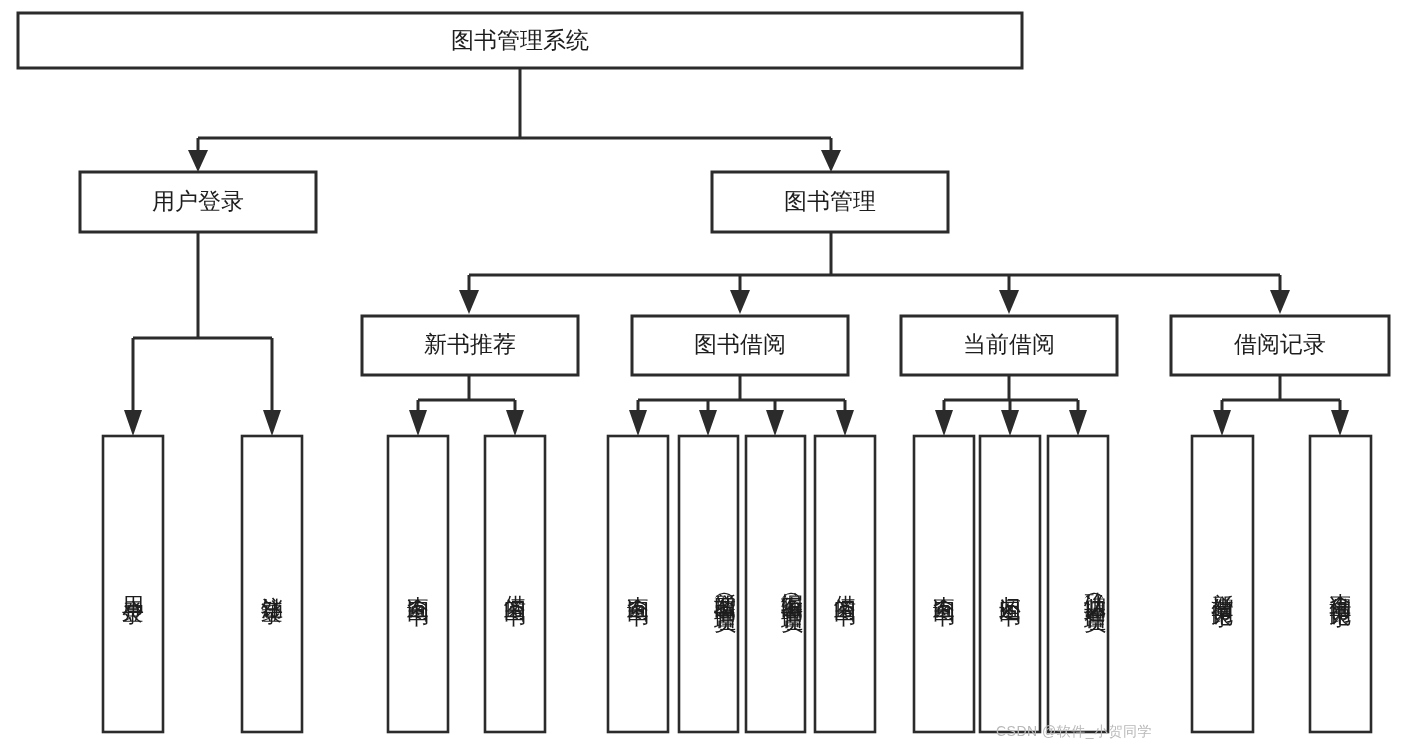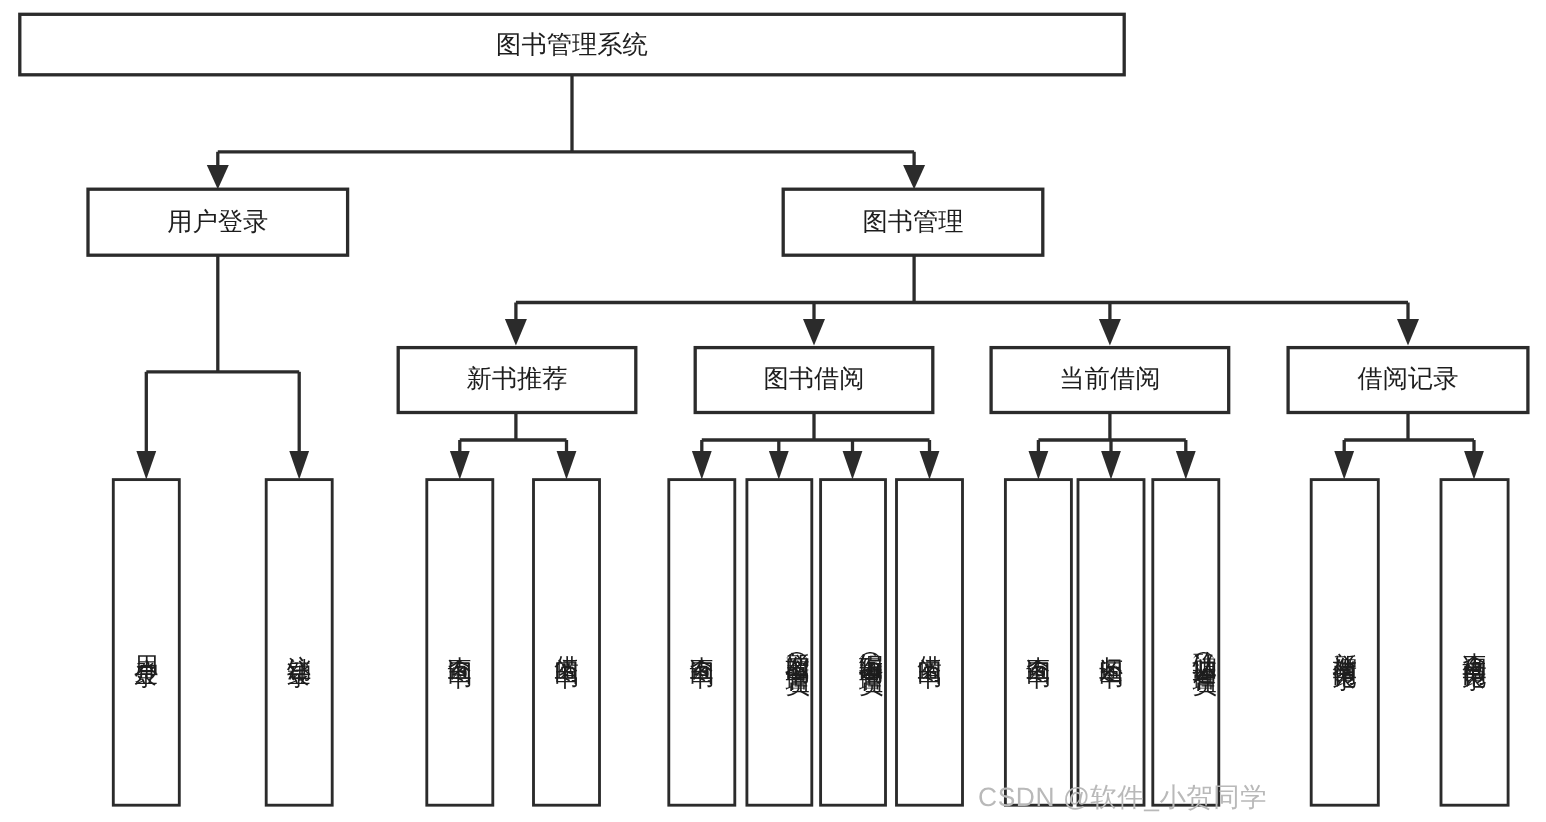--- a/index.html
+++ b/index.html
@@ -64,21 +64,21 @@
     letter-spacing: 3px;
     white-space: nowrap;
     text-align: center;
     pointer-events: none;
   }
   #watermark {
     position: absolute;
     right: 8px;
     bottom: 6px;
     font-family: "Liberation Sans", "DejaVu Sans", sans-serif;
-    font-size: 24px;
+    font-size: 14px;
     color: #b9b9b9;
     letter-spacing: 0.5px;
     white-space: nowrap;
   }
 </style>
 </head>
 <body>
 
 <div id="diagram-root">
 

